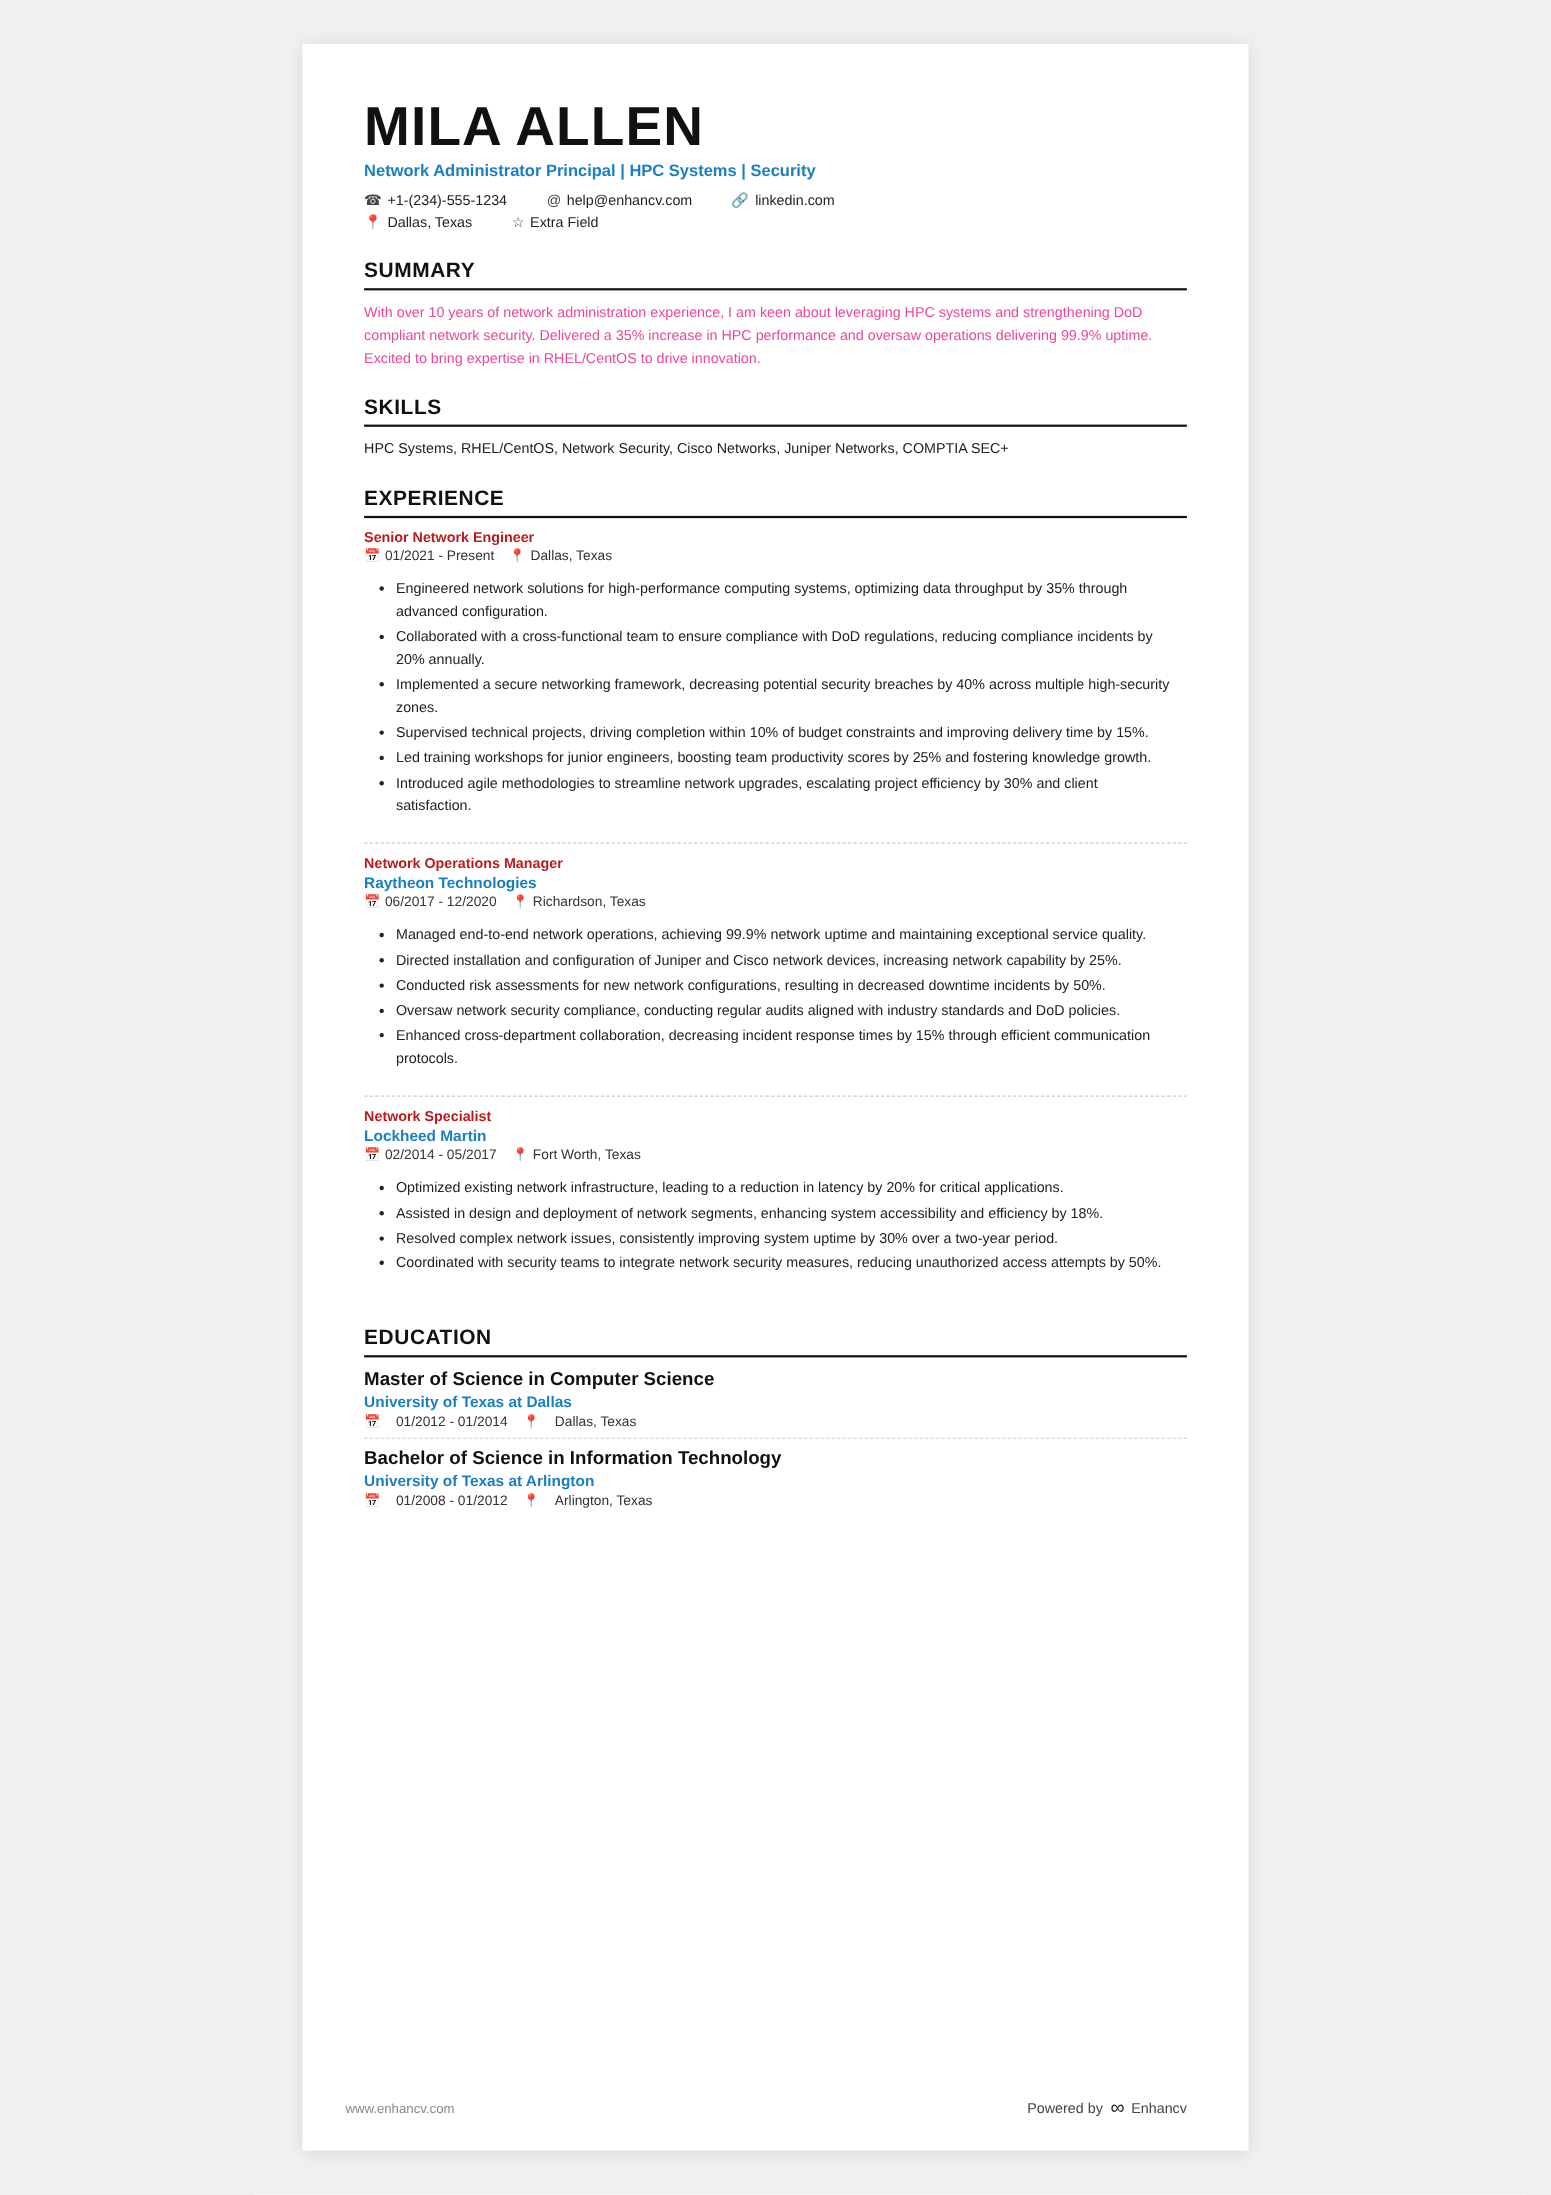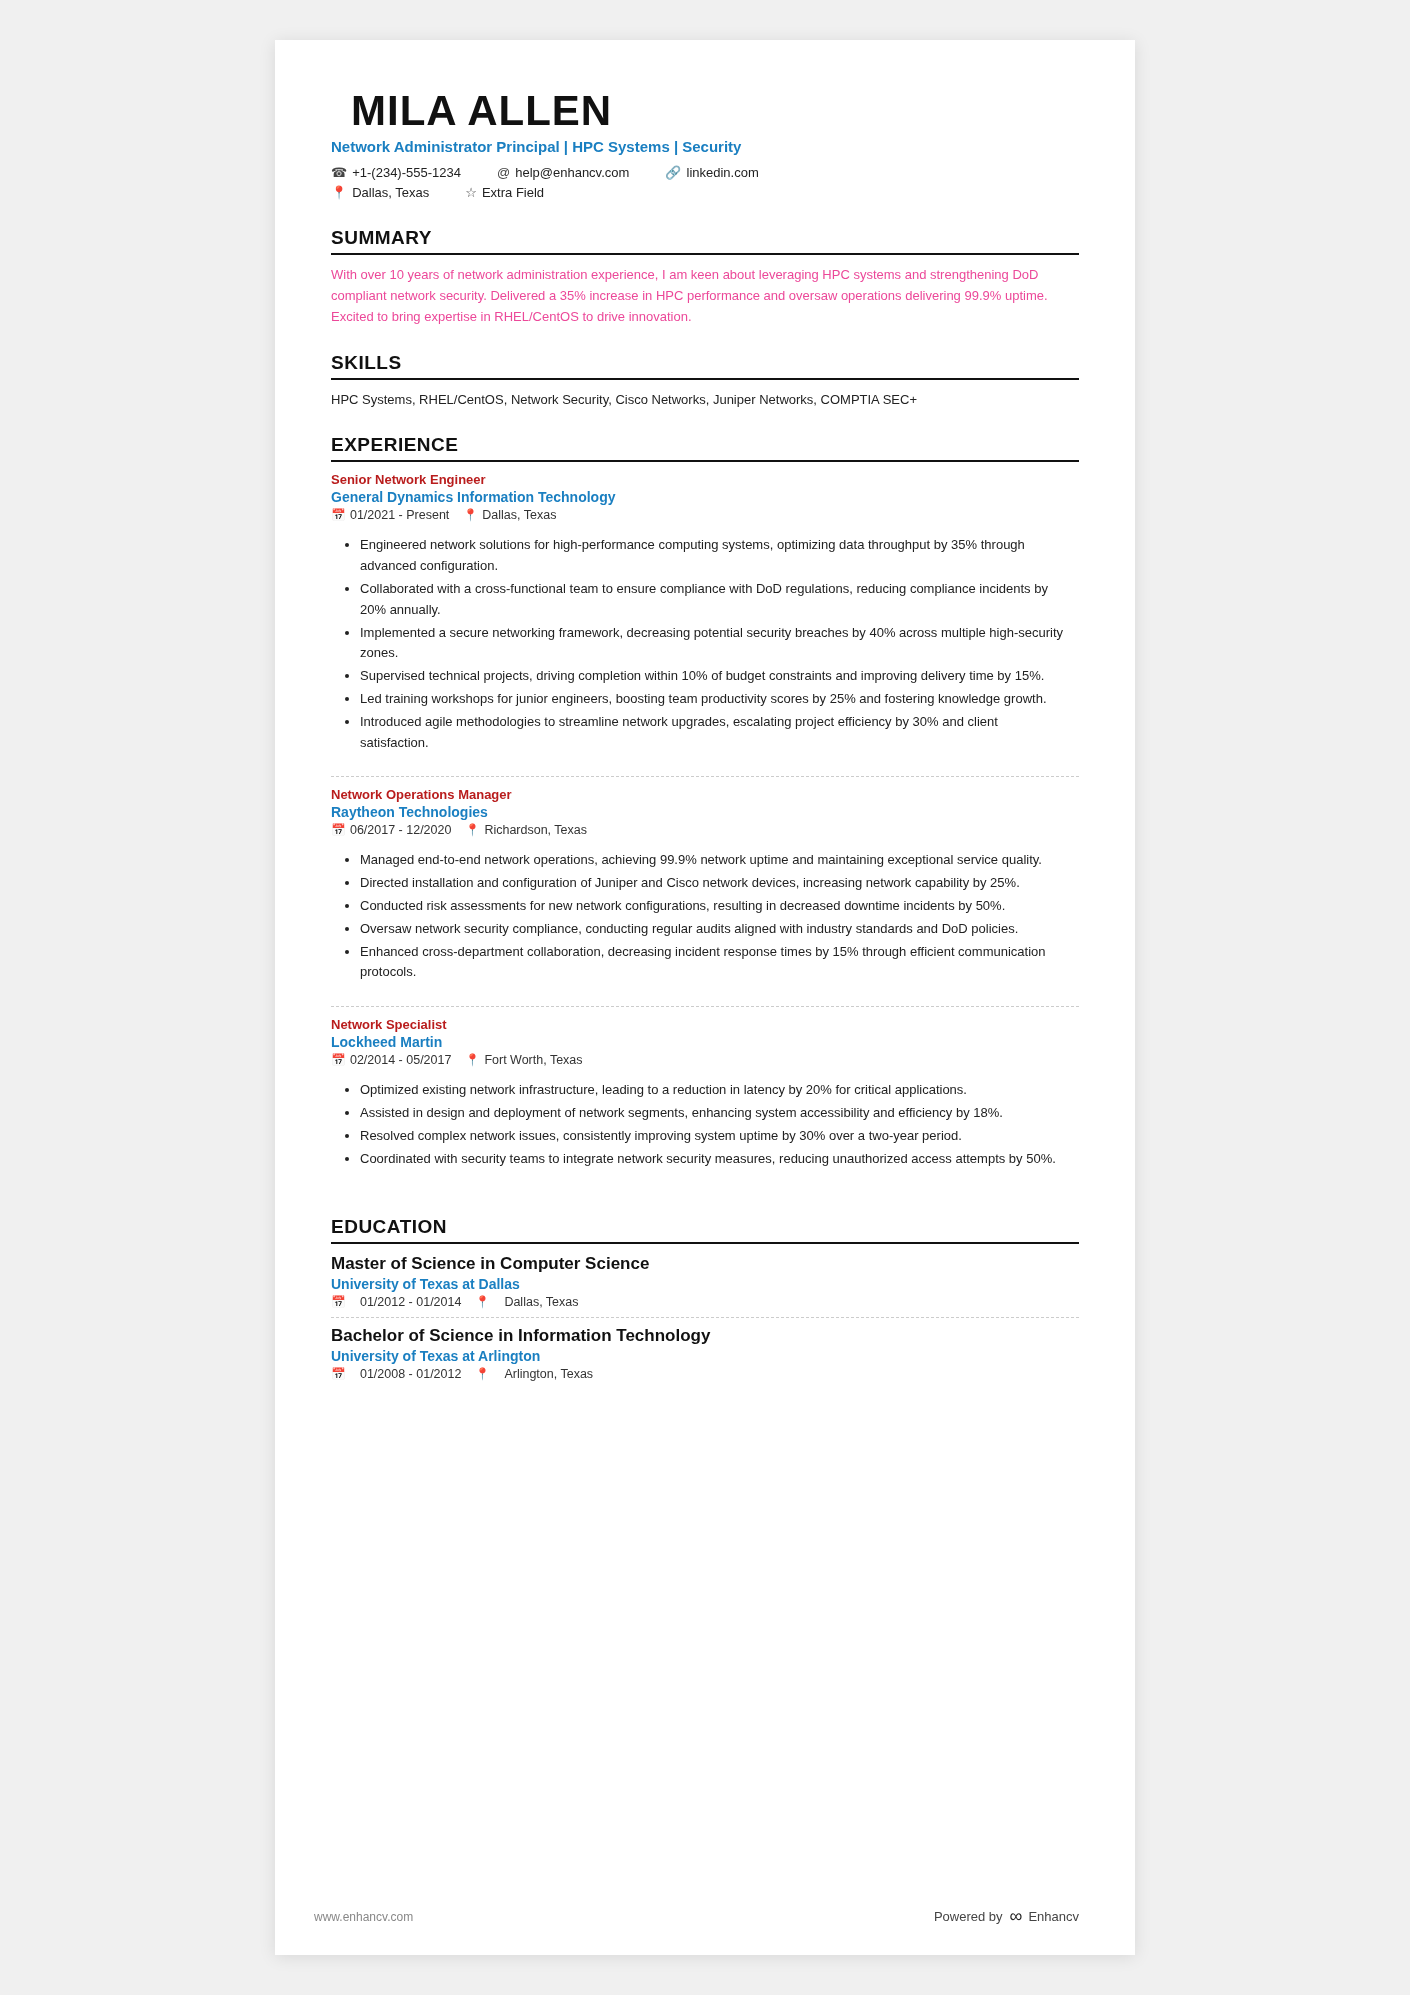--- a/index.html
+++ b/index.html
@@ -13,27 +13,26 @@
     }
     .resume-wrapper {
       background: #fff;
       width: 860px;
       min-height: 1900px;
       padding: 48px 56px 60px 56px;
       position: relative;
       box-shadow: 0 2px 16px rgba(0,0,0,0.10);
     }
     .header-name {
-      font-size: 42px;
+      font-size: 50px;
       font-weight: 900;
       color: #111;
       letter-spacing: 1px;
       line-height: 1.1;
       margin-bottom: 4px;
-      margin-left: 20px;
     }
     .header-title {
       font-size: 15px;
       font-weight: 700;
       color: #1a7fc1;
       margin-bottom: 10px;
     }
     .contact-row {
       display: flex;
       flex-wrap: wrap;
@@ -210,21 +209,20 @@
   <div>
     <div class="section-title">SKILLS</div>
     <p class="skills-text">HPC Systems, RHEL/CentOS, Network Security, Cisco Networks, Juniper Networks, COMPTIA SEC+</p>
   </div>
 
   <div>
     <div class="section-title">EXPERIENCE</div>
     <div id="experience-container">
         <div class="experience-entry">
           <div class="job-title">Senior Network Engineer</div>
-          <div class="company-name">General Dynamics Information Technology</div>
           <div class="job-meta">
             <div class="job-meta-item">
               <span style="font-size:12px;">📅</span>
               <span>01/2021 - Present</span>
             </div>
             <div class="job-meta-item">
               <span style="font-size:12px;">📍</span>
               <span>Dallas, Texas</span>
             </div>
           </div>

